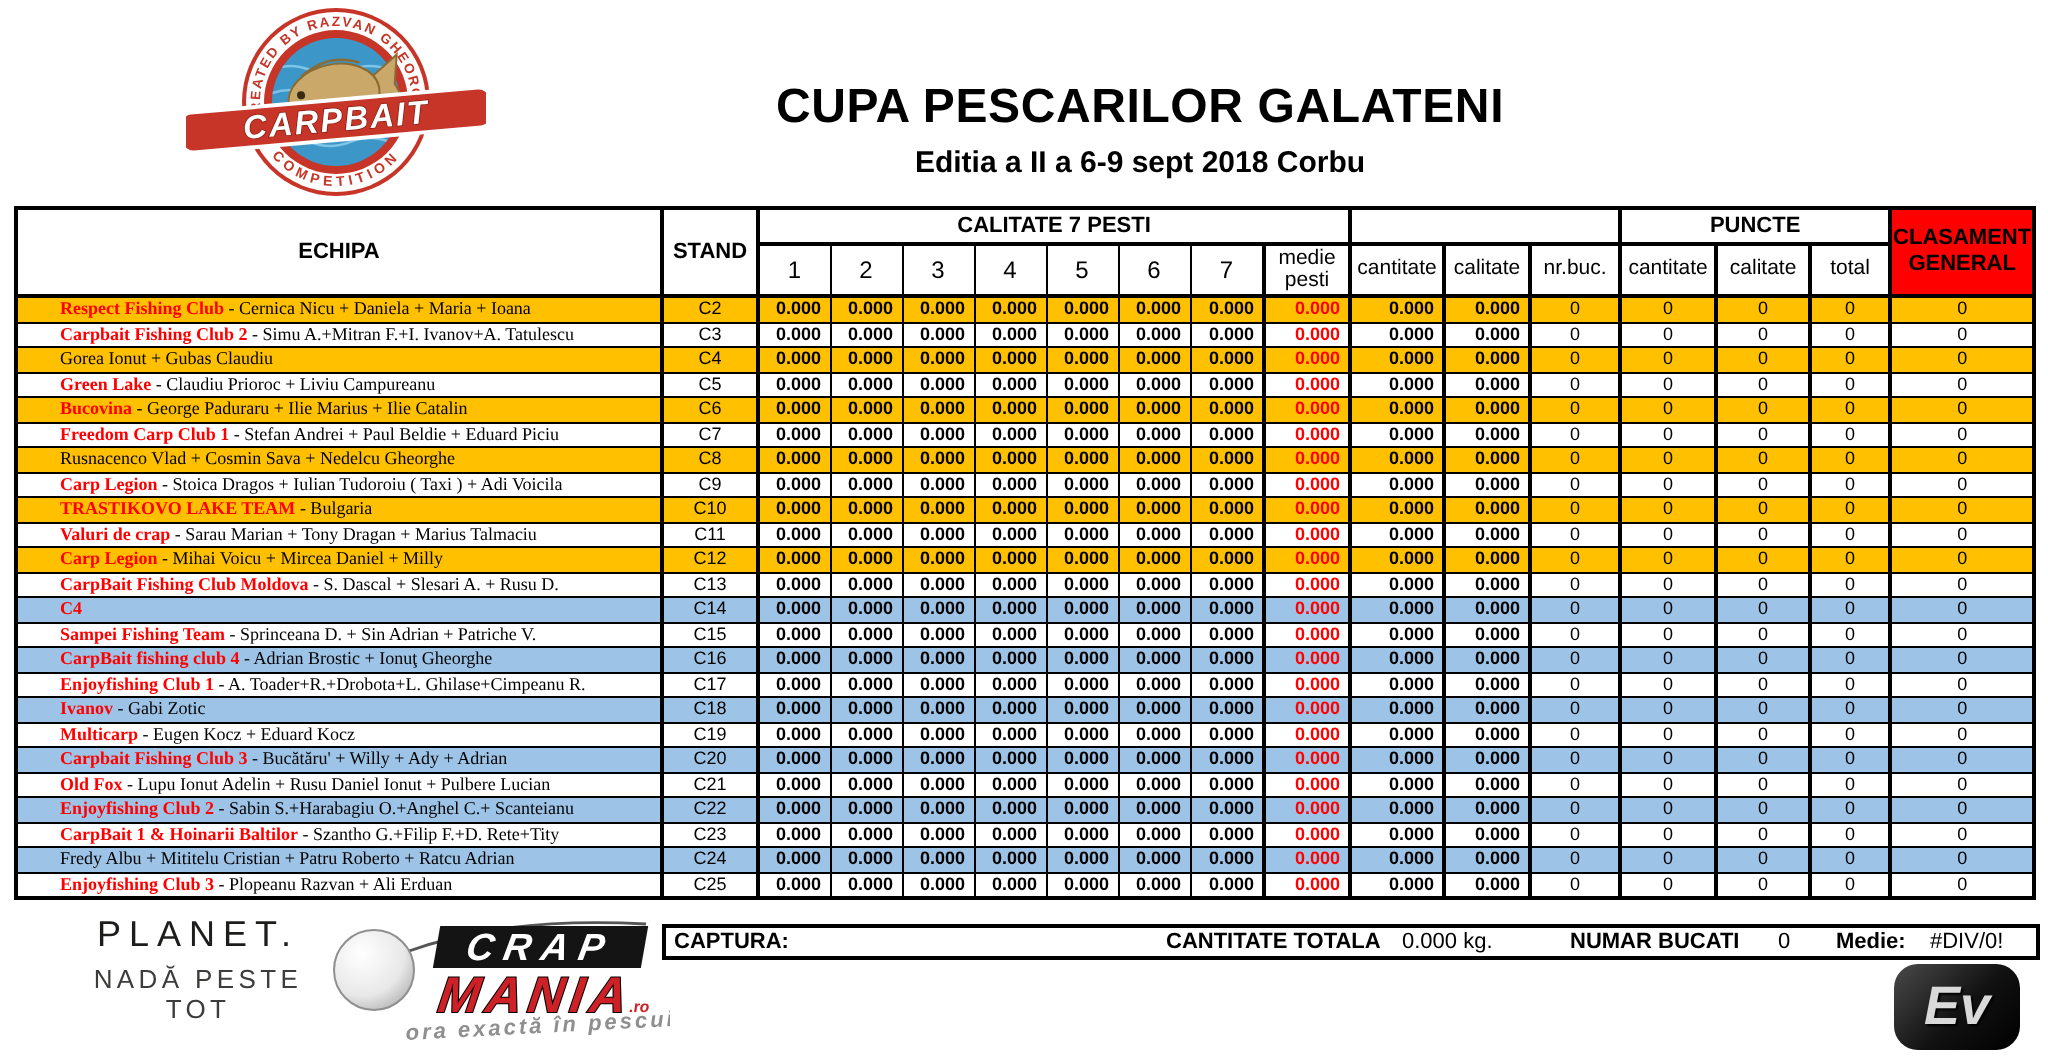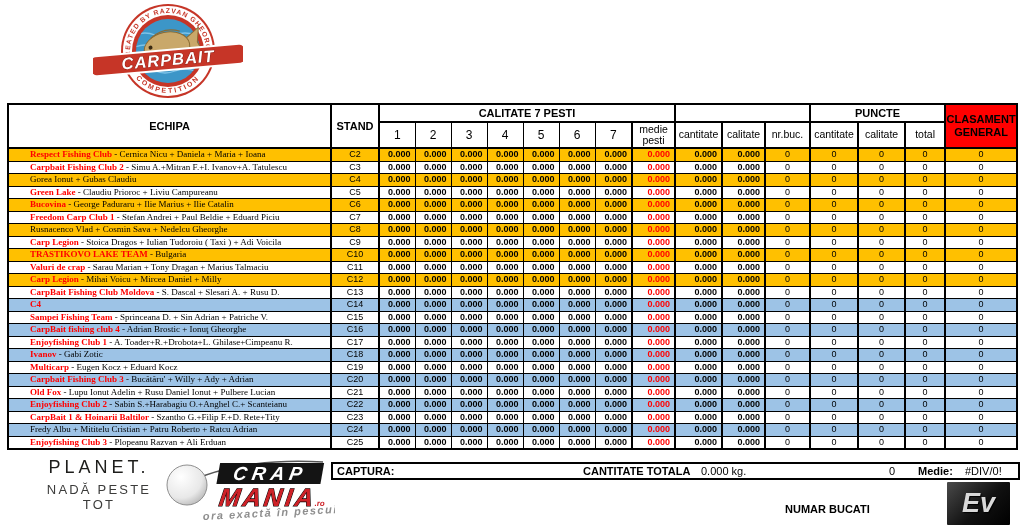--- a/index.html
+++ b/index.html
@@ -40,33 +40,33 @@
   tr.bg-gold td{background:#FFC000;}
   tr.bg-blue td{background:#9DC3E6;}
   tr.bg-white td{background:#FFFFFF;}
 
   
   .cbar{position:absolute;left:331px;top:462px;width:689px;height:18px;
       border:2px solid #000;background:#fff;box-sizing:border-box;}
   .cbar span{position:absolute;top:1px;font-size:11px;line-height:12px;white-space:nowrap;}
   .cbar .lab{font-weight:bold;}
   .p-captura{left:4px;}  .p-ctl{left:250px;} .p-ctv{left:368px;}
-  .p-nbl{left:452px;margin-top:38px;}    .p-nbv{left:556px;} .p-mel{left:585px;} .p-mev{left:632px;}
+  .p-nbl{left:452px;}    .p-nbv{left:556px;} .p-mel{left:585px;} .p-mev{left:632px;}
 
   
   .senzor{position:absolute;left:30px;top:460px;width:138px;text-align:center;}
   .senzor-l1{display:flex;align-items:center;justify-content:center;
       color:#E8402D;font-weight:800;font-size:24px;letter-spacing:.5px;font-style:italic;}
   .senzor-l1 svg{margin:0 1px 2px 1px;}
   .senzor-l2{color:#1d1d1b;font-size:18px;letter-spacing:4px;margin-top:-3px;}
   .senzor-l3{color:#3c3c3b;font-size:13px;letter-spacing:2.2px;margin-top:4px;}
 
   .crapmania{position:absolute;left:163px;top:458px;width:172px;height:68px;}
 
-  .ev{position:absolute;left:947px;top:482px;width:63px;height:43px;border-radius:1px;
+  .ev{position:absolute;left:947px;top:482px;width:63px;height:43px;border-radius:12px;
       background:linear-gradient(135deg,#4a4a4a 0%,#111 55%,#000 100%);
       display:flex;align-items:center;justify-content:center;}
   .ev span{color:#D9D9D9;font-weight:900;font-style:italic;font-size:27px;
       text-shadow:1px 1px 1px #000;}
 </style>
 </head>
 <body>
 
 <div class="page">
 
@@ -103,20 +103,24 @@
       <text font-size="7" font-weight="bold" fill="#C63527" letter-spacing="2.2" font-family="Liberation Sans, sans-serif">
         <textPath href="#arcBot" startOffset="50%" text-anchor="middle">COMPETITION</textPath>
       </text>
       <g transform="rotate(-5 75 57)">
         <rect x="-3" y="47" width="156" height="20" rx="6" fill="#C63527" stroke="#FFFFFF" stroke-width="2"></rect>
         <text x="75" y="62.5" text-anchor="middle" font-size="16.5" font-weight="900" font-style="italic" fill="#FFFFFF" stroke="#7c150d" stroke-width="0.7" paint-order="stroke" letter-spacing="1" font-family="Liberation Sans, sans-serif">CARPBAIT</text>
       </g>
     </svg>
   </div>
 
+  <div class="titles">
+    <div class="title-main">CUPA PESCARILOR GALATENI</div>
+    <div class="title-sub">Editia  a II a 6-9 sept 2018 Corbu</div>
+  </div>
 
   <table class="results">
     <colgroup>
       <col style="width:323px">
         <col style="width:48px">
       <col style="width:36px">
         <col style="width:36px">
         <col style="width:36px">
         <col style="width:36px">
       <col style="width:36px">

